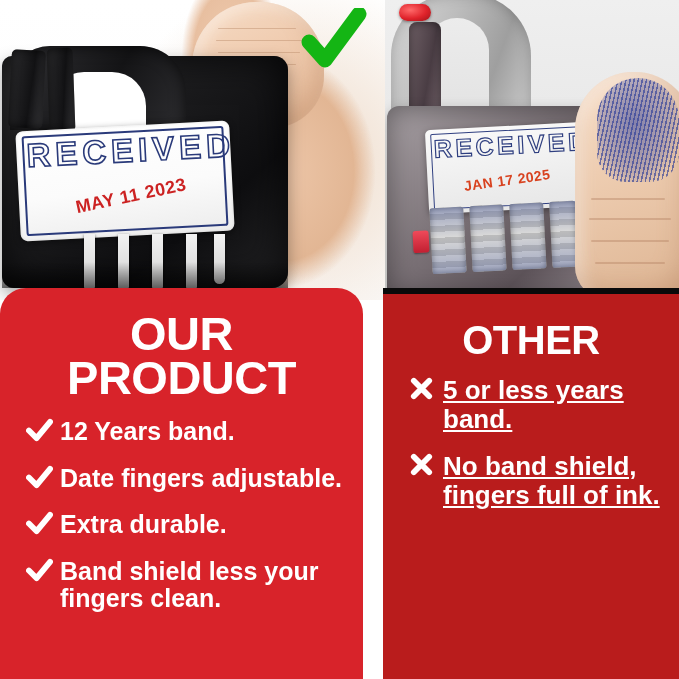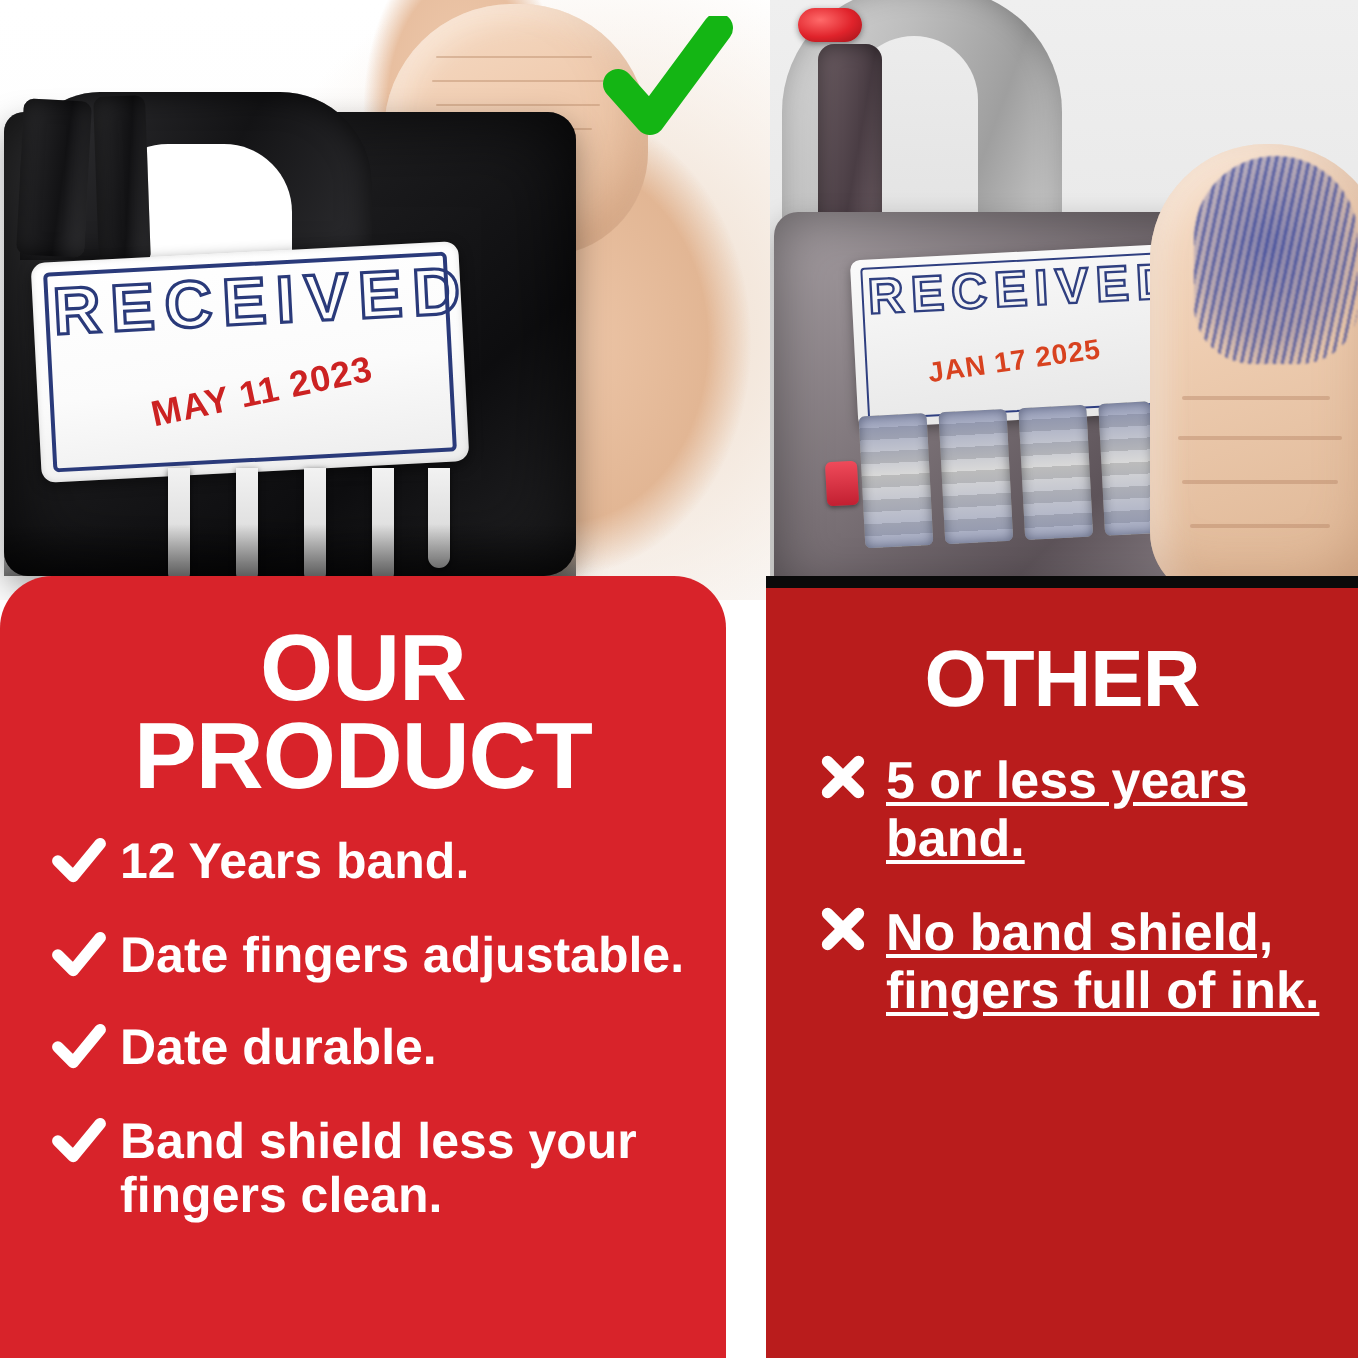--- a/index.html
+++ b/index.html
@@ -273,21 +273,21 @@
             </svg>
           </span>
           <span class="ftext">Date fingers adjustable.</span>
         </li>
         <li>
           <span class="mark">
             <svg viewBox="0 0 28 26" width="27" height="25" aria-hidden="true">
               <path d="M3 13 L11 21 L25 4" fill="none" stroke="#ffffff" stroke-width="6" stroke-linecap="round" stroke-linejoin="round"></path>
             </svg>
           </span>
-          <span class="ftext">Date durable.</span>
+          <span class="ftext">Extra durable.</span>
         </li>
         <li>
           <span class="mark">
             <svg viewBox="0 0 28 26" width="27" height="25" aria-hidden="true">
               <path d="M3 13 L11 21 L25 4" fill="none" stroke="#ffffff" stroke-width="6" stroke-linecap="round" stroke-linejoin="round"></path>
             </svg>
           </span>
           <span class="ftext">Band shield less your fingers clean.</span>
         </li>
       </ul>

